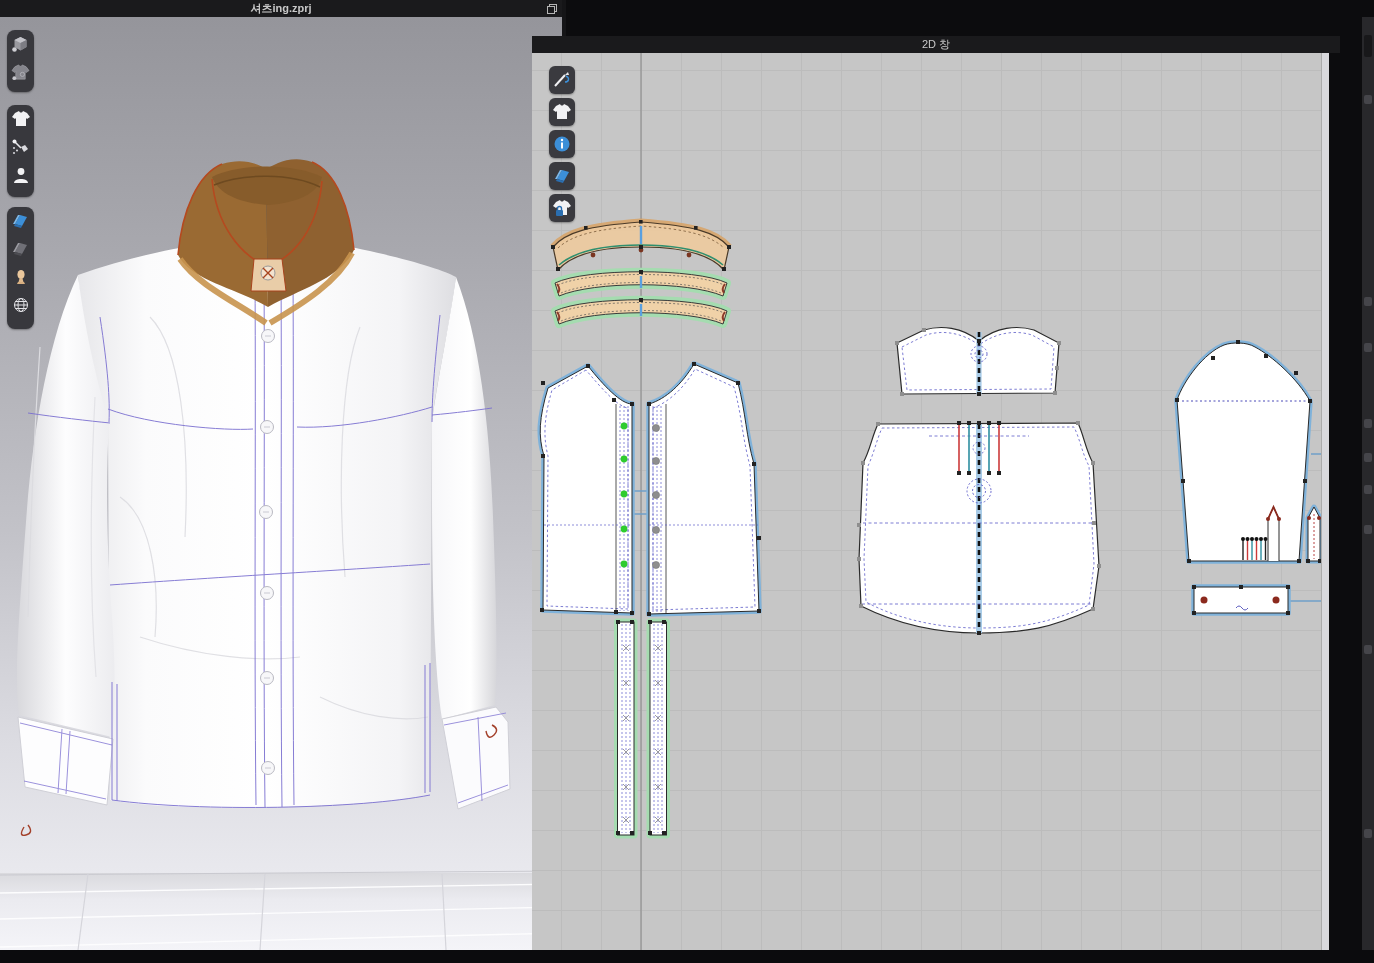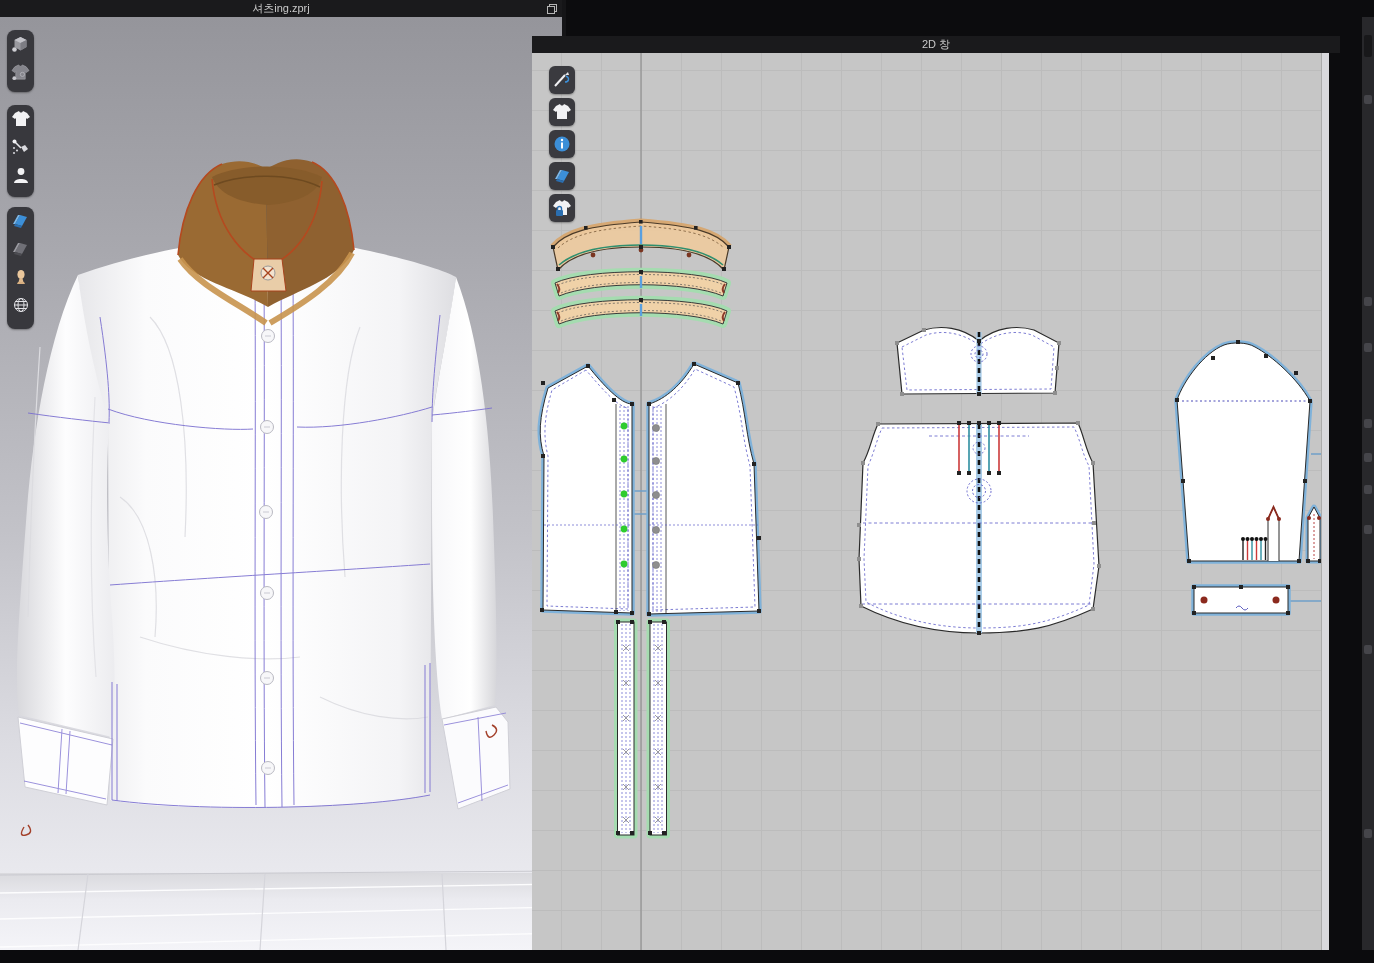--- a/index.html
+++ b/index.html
@@ -1,20 +1,20 @@
 <!DOCTYPE html>
 <html><head>
 <meta charset="utf-8">
 <style>
   html,body{margin:0;padding:0;}
   body{width:1374px;height:963px;background:#0c0c0e;font-family:"Liberation Sans",sans-serif;overflow:hidden;position:relative;}
   .titlebar{position:absolute;top:0;height:17px;background:#1a1a1c;color:#c9c9c9;font-size:11px;
     display:flex;align-items:center;justify-content:center;user-select:none;}
   
-  #left-panel{position:absolute;left:0;top:0;width:562px;height:950px;}
+  #left-panel{position:absolute;left:0;top:0;width:562px;height:950px;font-weight:bold;}
   #left-title{left:0;width:562px;}
   #float-icon{position:absolute;right:6px;top:4px;width:9px;height:9px;}
   #float-icon .sq1{position:absolute;left:2px;top:0;width:6px;height:6px;border:1px solid #b5b5b5;}
   #float-icon .sq2{position:absolute;left:0;top:2px;width:6px;height:6px;border:1px solid #b5b5b5;background:#1a1a1c;}
   #view3d{position:absolute;left:0;top:17px;width:562px;height:933px;
     background:linear-gradient(#95959b 0%,#a8a8ae 25%,#c2c2c8 55%,#dcdce2 78%,#e9e9ee 92%);overflow:hidden;}
   .tb3d{position:absolute;left:7px;width:27px;background:#38383d;border-radius:8px;box-shadow:0 1px 2px rgba(0,0,0,.35);}
   .tbtn{width:27px;height:28px;display:flex;align-items:center;justify-content:center;}
   
   #divider{position:absolute;left:562px;top:0;width:4px;height:950px;background:#151517;}

